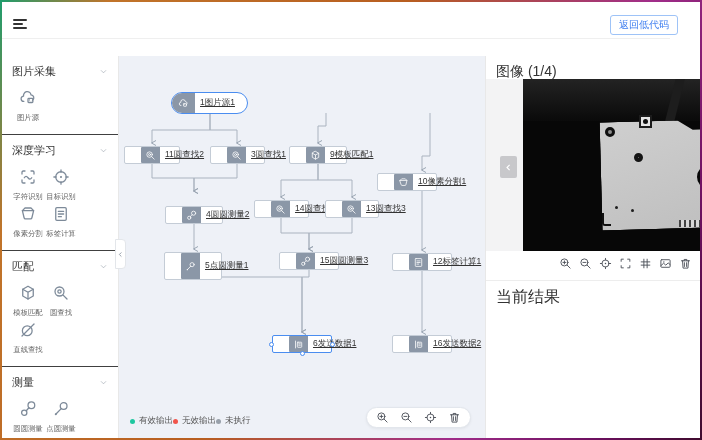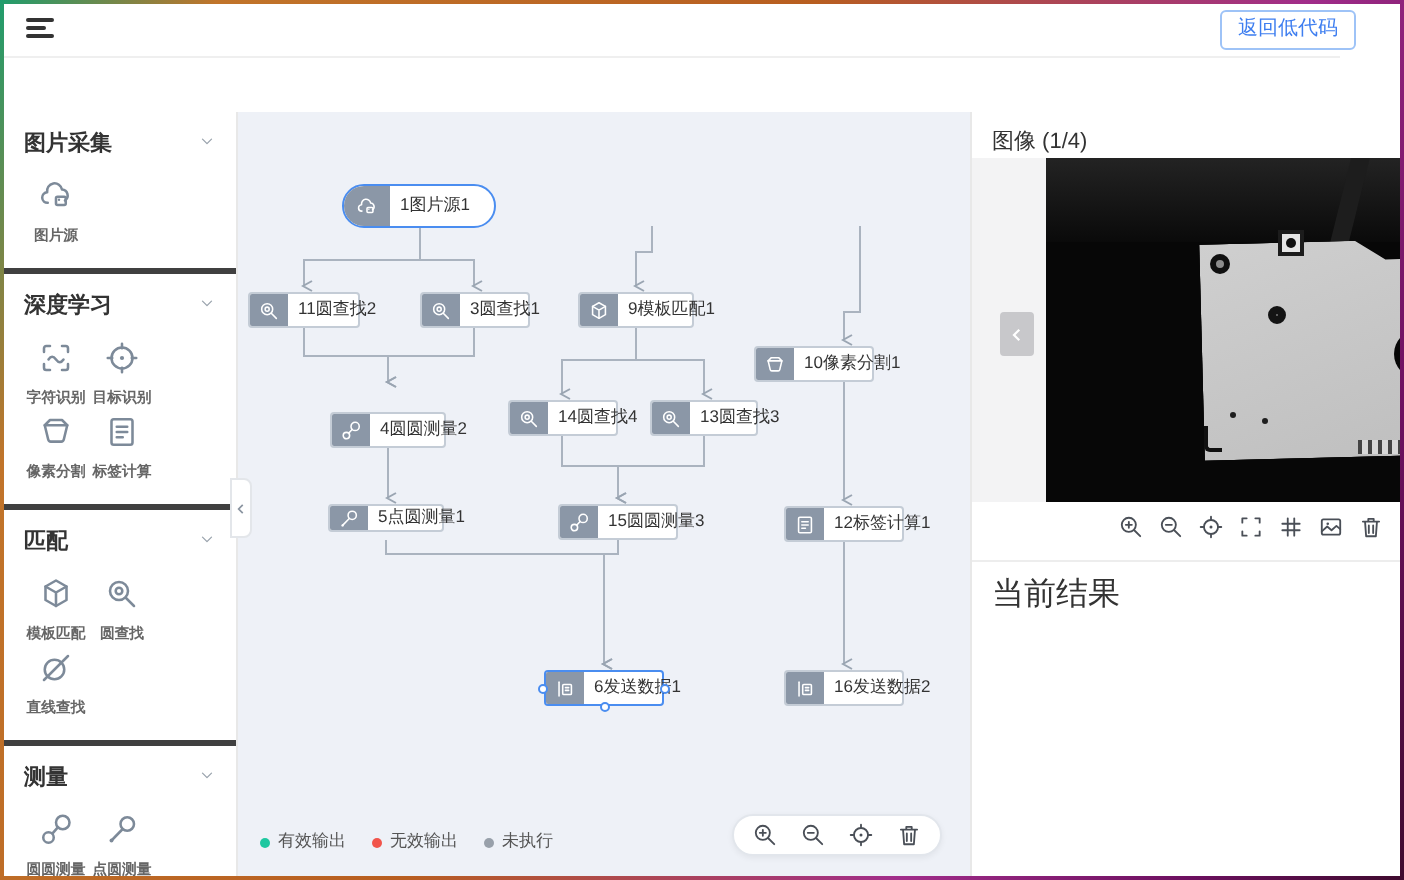--- a/index.html
+++ b/index.html
@@ -4,71 +4,71 @@
 <style>
   * { margin:0; padding:0; box-sizing:border-box; }
   html,body { width:702px; height:440px; overflow:hidden; }
   body { font-family:"Liberation Sans", sans-serif; }
   .frame { position:absolute; inset:0; width:702px; height:440px;
     background:linear-gradient(115deg,#1f9d6d 0%,#c1742a 12%,#b85e20 45%,#a12d8a 72%,#6d1060 88%,#3f0b2e 100%);
     padding:2px; }
   .app { position:relative; width:698px; height:436px; background:#fff; overflow:hidden; }
 
   
-  .tophdr { position:absolute; left:0; top:0; width:668px; height:27px; background:#fff; border-bottom:1px solid #efefef; }
+  .tophdr { position:absolute; left:0; top:10px; width:668px; height:27px; background:#fff; border-bottom:1px solid #efefef; }
   .burger { position:absolute; left:11px; top:7px; width:14px; height:12px; cursor:pointer; }
   .burger span { display:block; height:2px; background:#333; margin-bottom:2px; border-radius:1px; }
   .burger span:nth-child(2){ width:10px; }
   .back-btn { position:absolute; right:-8px; top:3px; height:20px; padding:0 8px; background:#fff;
     border:1px solid #9ec3f7; color:#3e7ef0; font-size:10px; line-height:18px; border-radius:3px; cursor:pointer; white-space:nowrap; }
 
   
   .toolbar { position:absolute; left:0; top:27px; width:698px; height:27px; background:#fff; border-bottom:1px solid #e9e9e9; }
   .save-btn { position:absolute; left:9px; top:5px; height:17px; padding:0 7px; background:#2e7ceb; color:#fff;
     font-size:10px; border:none; border-radius:3px; cursor:pointer; display:flex; align-items:center; gap:3px; }
   .circ-btn { position:absolute; top:4px; width:18px; height:18px; background:none; border:none; cursor:pointer; color:#3d4f66; }
   .circ-btn svg { display:block; }
 
   
   .sidebar { position:absolute; left:0; top:54px; width:117px; height:382px; background:#fff; border-right:1px solid #e8e8e8; overflow:hidden; }
-  .sb-sec { border-bottom:3px solid #404040; padding:8px 10px 9px;font-weight:bold; }
+  .sb-sec { border-bottom:1px solid #404040; padding:8px 10px 9px; }
   .sb-hd { display:flex; justify-content:space-between; align-items:center; font-size:11px; color:#333; cursor:pointer; }
   .sb-hd .chev { color:#9aa3ad; }
   .sb-items { display:flex; flex-wrap:wrap; margin-top:9px;align-items:flex-end; }
   .sb-item { width:32px; margin-right:1px; display:flex; flex-direction:column; align-items:center; cursor:pointer; margin-bottom:2px; }
   .sb-item .ic { width:20px; height:20px; color:#7d8a99; display:flex; align-items:center; justify-content:center; }
   .sb-item .lb { font-size:8px; color:#666; margin-top:4px; white-space:nowrap; transform:scale(.92); }
 
   
   .canvas { position:absolute; left:117px; top:54px; width:366px; height:382px; background:#eef1f7; }
   .edges { position:absolute; left:0; top:0; width:366px; height:382px; }
   .node { position:absolute; display:flex; align-items:stretch; background:#fff; border:1px solid #c4ccd6; cursor:pointer; }
-  .node.rect { border-radius:2px; }
+  .node.rect { border-radius:2px;padding-left:16px; }
   .node.pill { border-radius:11px; }
   .node.sel { border-color:#4a8df0; }
   .node .nic { background:#8b97a7; color:#fff; display:flex; align-items:center; justify-content:center; width:19px; flex:none; }
   .node.pill .nic { width:23px; border-radius:10px 0 0 10px; }
   .node.rect .nic { border-radius:1px 0 0 1px; }
-  .node .nlb { display:flex; align-items:center; padding:0 5px; font-size:8.5px; color:#333; white-space:nowrap; }
+  .node .nlb { display:flex; align-items:center; padding:0 5px; font-size:8.5px; color:#333; white-space:nowrap;text-decoration:underline; }
   .hdl { position:absolute; width:5px; height:5px; border-radius:50%; background:#fff; border:1px solid #4a8df0; }
 
   .collapse-tab { position:absolute; left:-4px; top:183px; width:11px; height:30px; background:#fff; border:1px solid #e3e6ea;
     border-radius:0 4px 4px 0; display:flex; align-items:center; justify-content:center; color:#8a94a0; cursor:pointer; }
 
-  .legend { position:absolute; left:11px; bottom:11px; display:flex; gap:13px; align-items:center; }
+  .legend { position:absolute; left:11px; bottom:11px; display:flex; gap:0; align-items:center; }
   .lg-it { display:flex; align-items:center; gap:4px; font-size:8.5px; color:#555; }
   .lg-dot { width:5px; height:5px; border-radius:50%; }
 
   .cv-ctl { position:absolute; right:14px; bottom:10px; height:21px; background:#fff; border:1px solid #e2e6ec;
     border-radius:11px; display:flex; align-items:center; padding:0 9px; gap:11px; box-shadow:0 1px 3px rgba(0,0,0,.06); }
   .cv-ctl .tbtn { background:none; border:none; color:#4a4f57; width:13px; height:13px; cursor:pointer; padding:0; }
 
   
   .rpanel { position:absolute; left:483px; top:54px; width:215px; height:382px; background:#fff; border-left:1px solid #e8e8e8; }
-  .rp-hd { font-size:11px; color:#333; padding:7px 10px 5px; }
+  .rp-hd { font-size:14px; color:#333; padding:7px 10px 5px; }
   .viewer { position:absolute; left:0; top:23px; width:215px; height:172px; display:flex; }
   .v-strip { width:37px; background:#f3f3f4; position:relative; flex:none; }
   .prev-btn { position:absolute; left:14px; top:77px; width:17px; height:22px; background:#c8c8cb; border:none; border-radius:2px;
     color:#fff; cursor:pointer; display:flex; align-items:center; justify-content:center; }
   .v-img { position:relative; width:178px; background:#070707; overflow:hidden; }
   .v-band { position:absolute; left:0; top:0; width:100%; height:42px; background:linear-gradient(#232323,#0a0a0a); }
   .v-beam { position:absolute; left:148px; top:-6px; width:9px; height:50px; background:#1d1d1d; transform:rotate(14deg); }
   .plate { position:absolute; left:78px; top:42px; width:108px; height:108px; transform:rotate(-1.5deg);
     background:linear-gradient(160deg,#cfcfcf,#bfbfbf); clip-path:polygon(0 0,72% 0,86% 9%,100% 9%,100% 100%,0 100%); }
   .p-notch { position:absolute; right:-12px; top:44px; width:24px; height:24px; background:#070707; border-radius:50%; }
@@ -379,21 +379,21 @@
         <div class="node rect" style="left: 206px; top: 144px; width: 54px; height: 18px;">
           <span class="nic">
             <svg width="11" height="11" viewBox="0 0 24 24" fill="none" stroke="currentColor" stroke-width="1.7" stroke-linecap="round" stroke-linejoin="round">
               <circle cx="10" cy="10" r="6"></circle>
               <circle cx="10" cy="10" r="2.2"></circle>
               <path d="M14.5 14.5L20 20"></path>
             </svg>
           </span>
           <span class="nlb">13圆查找3</span>
         </div>
-        <div class="node rect" style="left: 45px; top: 196px; width: 58px; height: 14px;">
+        <div class="node rect" style="left: 45px; top: 196px; width: 58px; height: 28px;">
           <span class="nic">
             <svg width="11" height="11" viewBox="0 0 24 24" fill="none" stroke="currentColor" stroke-width="1.7" stroke-linecap="round" stroke-linejoin="round">
               <circle cx="15.5" cy="8" r="4.5"></circle>
               <path d="M12.3 11.5L5 19"></path>
               <circle cx="5" cy="19" r="1.3" fill="currentColor" stroke="none"></circle>
             </svg>
           </span>
           <span class="nlb">5点圆测量1</span>
         </div>
         <div class="node rect" style="left: 160px; top: 196px; width: 60px; height: 18px;">

